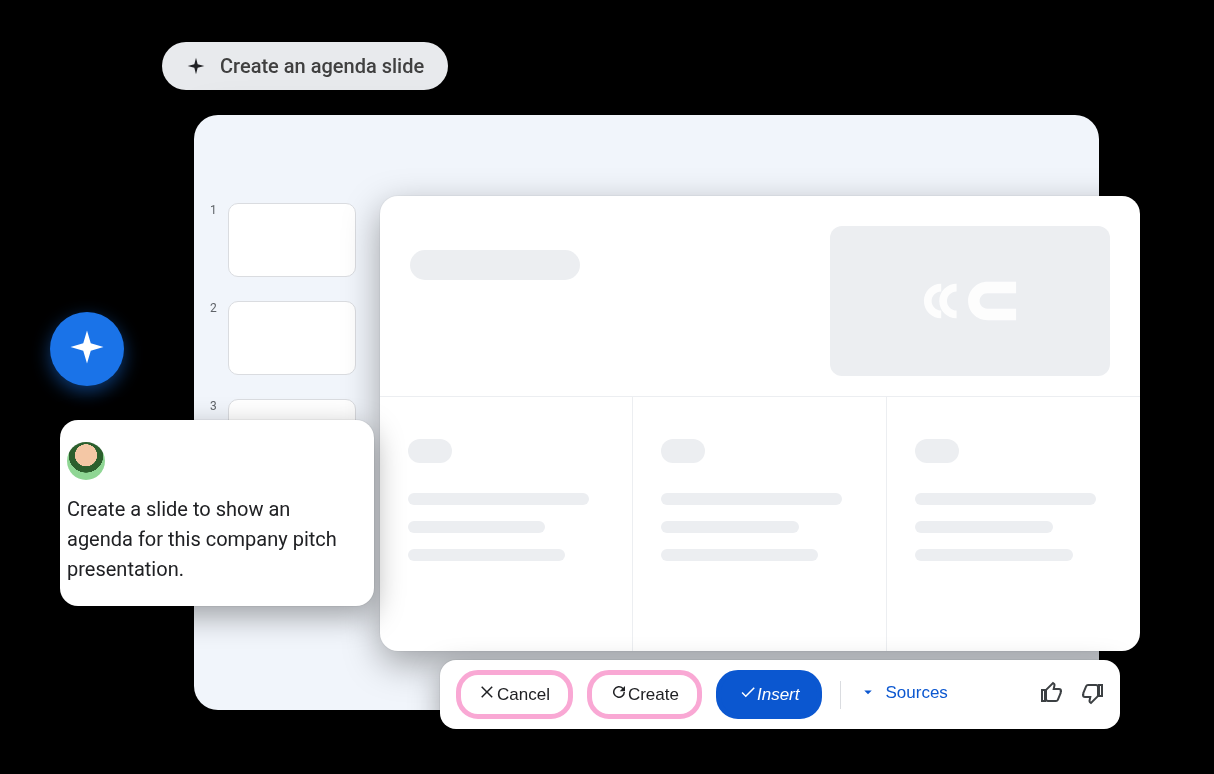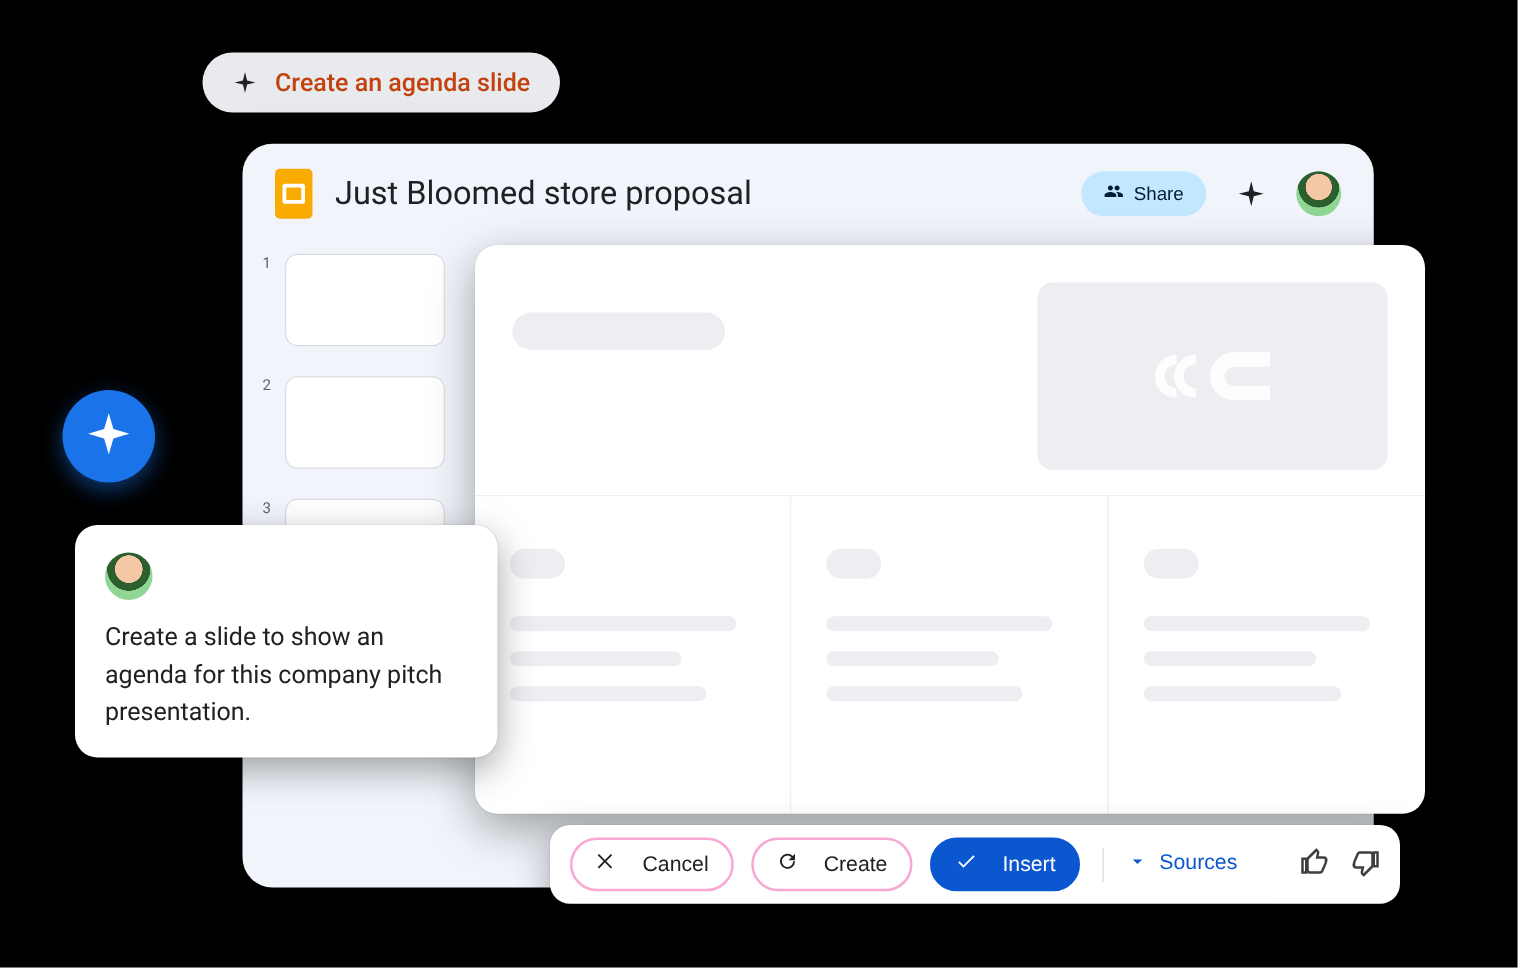--- a/index.html
+++ b/index.html
@@ -18,21 +18,21 @@
     left: 162px;
     top: 42px;
     display: flex;
     align-items: center;
     gap: 14px;
     background: #e8eaed;
     border-radius: 28px;
     padding: 12px 24px;
     font-size: 20px;
     font-weight: 500;
-    color: #c2410c;
+    color: #404040;
   }
   .suggestion-chip svg,
   .sparkle-icon svg { display: block; }
 
   
   .window {
     position: absolute;
     left: 194px;
     top: 115px;
     width: 905px;
@@ -182,35 +182,36 @@
     width: 680px;
     background: #fff;
     border-radius: 16px;
     padding: 10px 16px;
     display: flex;
     align-items: center;
     gap: 14px;
     box-shadow: 0 10px 30px rgba(0,0,0,.35), 0 0 0 1px rgba(0,0,0,.04);
   }
   .pill-btn {
-    display: flex; align-items: center; gap: 20px;
-    background: #fff;
-    border: 2px solid #f9a8d4;
+    display: flex; align-items: center; gap: 0;
+    background: #fff;
+    border: 5px solid #f9a8d4;
     border-radius: 22px;
     padding: 8px 18px;
     font-size: 17px;
     font-weight: 500;
     color: #202124;
     cursor: pointer;
   }
   .pill-btn svg { width: 18px; height: 18px; }
   .pill-btn.primary {
     background: #0b57d0;
     border-color: #0b57d0;
     color: #fff;
+    font-style: italic;
   }
   .vsep { width: 1px; height: 28px; background: #dadce0; margin: 0 4px; }
   .sources-btn {
     display: flex; align-items: flex-start; gap: 8px;
     background: transparent; border: none;
     color: #0b57d0;
     font-size: 17px; font-weight: 500;
     cursor: pointer;
   }
   .sources-btn svg { width: 18px; height: 18px; }
@@ -231,24 +232,24 @@
     display: flex; align-items: center; justify-content: center;
     color: #fff;
     box-shadow: 0 6px 18px rgba(26,115,232,.5);
   }
   .gemini-badge svg { width: 36px; height: 36px; }
 
   
   .prompt-card {
     position: absolute;
     left: 60px; top: 420px;
-    width: 338px;
+    width: 314px;
     background: #fff;
     border-radius: 18px;
-    padding: 22px 22px 22px 24px;
+    padding: 22px 22px 22px 7px;
     box-shadow: 0 10px 30px rgba(0,0,0,.35), 0 0 0 1px rgba(0,0,0,.04);
   }
   .prompt-card .mini-avatar {
     width: 38px; height: 38px; border-radius: 50%;
     background: radial-gradient(circle at 50% 35%, #f4c7a5 0 35%, #2c5f2d 36% 55%, #8fd694 56% 100%);
     margin-bottom: 14px;
   }
   .prompt-text {
     font-size: 20px;
     line-height: 1.5;
@@ -261,39 +262,20 @@
 <div class="suggestion-chip">
   <span class="sparkle-icon">
     <svg width="20" height="20" viewBox="0 0 24 24">
         <path fill="#202124" d="M12 2 14 10 22 12 14 14 12 22 10 14 2 12 10 10Z"></path>
       </svg>
   </span>
   <span>Create an agenda slide</span>
 </div>
 
 <div class="window">
-  <div class="win-header">
-    <div class="slides-logo"></div>
-    <div class="doc-title">Just Bloomed store proposal</div>
-    <div class="header-spacer"></div>
-    <button class="share-btn">
-      <span>
-        <svg viewBox="0 0 24 24">
-            <path fill="#001d35" d="M16 11c1.7 0 3-1.3 3-3s-1.3-3-3-3-3 1.3-3 3 1.3 3 3 3zm-8 0c1.7 0 3-1.3 3-3S9.7 5 8 5 5 6.3 5 8s1.3 3 3 3zm0 2c-2.3 0-7 1.2-7 3.5V19h14v-2.5C15 14.2 10.3 13 8 13zm8 0c-.3 0-.6 0-1 .1 1.2.9 2 2 2 3.4V19h6v-2.5c0-2.3-4.7-3.5-7-3.5z"></path>
-          </svg>
-      </span>
-      <span>Share</span>
-    </button>
-    <span class="header-sparkle">
-      <svg viewBox="0 0 24 24">
-          <path fill="currentColor" d="M12 2 14 10 22 12 14 14 12 22 10 14 2 12 10 10Z"></path>
-        </svg>
-    </span>
-    <div class="avatar"></div>
-  </div>
 
   <div class="filmstrip">
     <div class="thumb-row">
       <div class="thumb-num">1</div>
       <div class="thumb"></div>
     </div>
     <div class="thumb-row">
       <div class="thumb-num">2</div>
       <div class="thumb"></div>
     </div>

